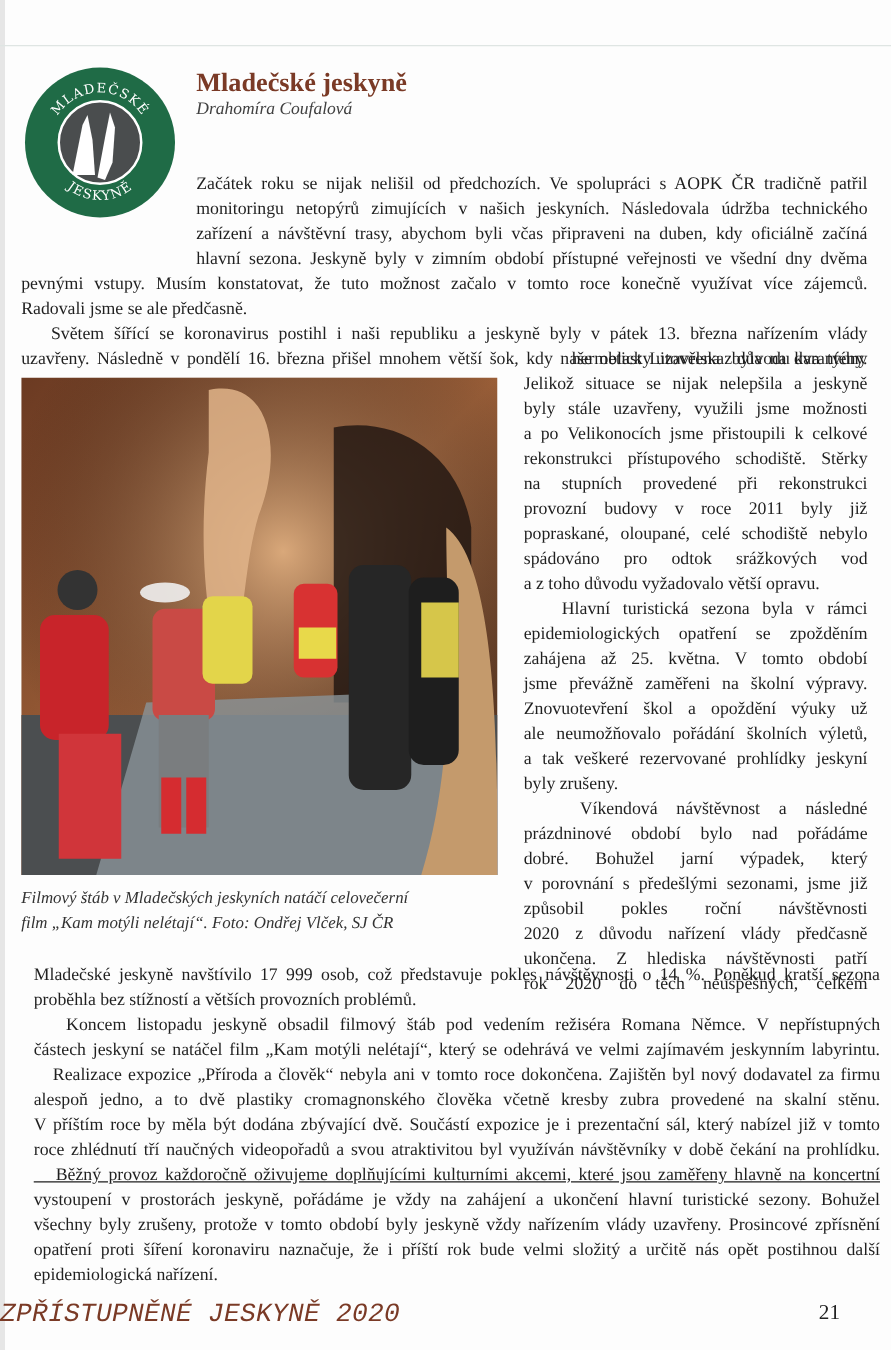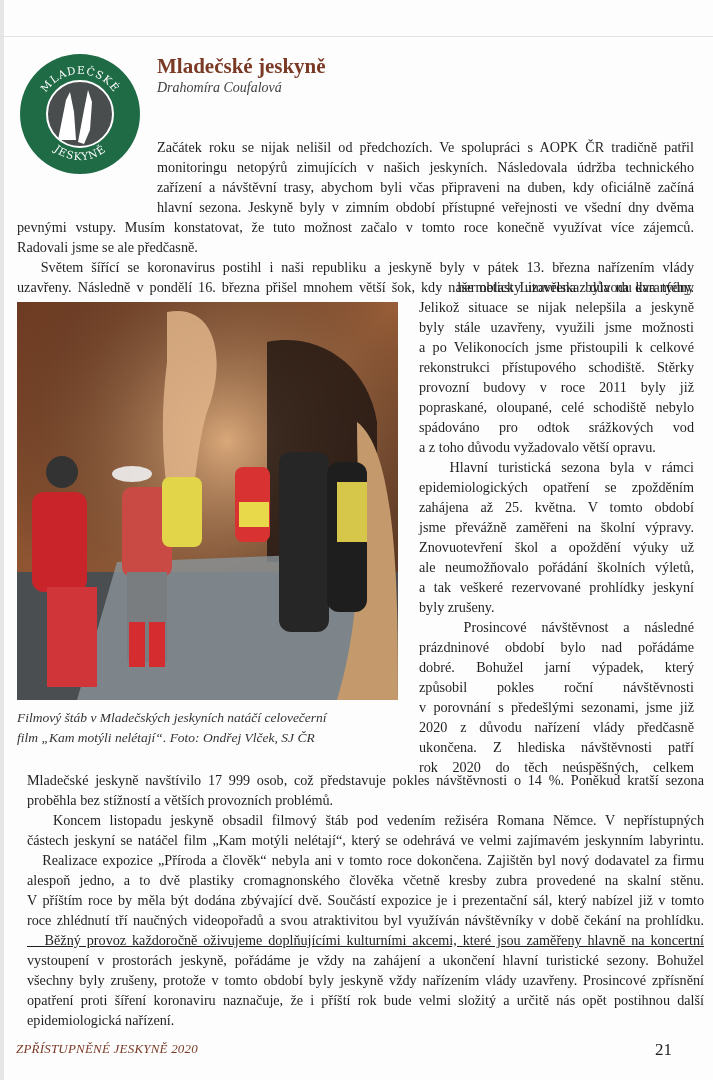--- a/index.html
+++ b/index.html
@@ -16,21 +16,21 @@
   .author { position:absolute; left:157px; top:80px; font-size:14px; font-style:italic; color:#404040; }
 
   .txt { position:absolute; font-size:14.2px; line-height:20px; text-align:justify; }
   .line { display:block; text-align:justify; text-align-last:justify; white-space:nowrap; }
   .line.last { text-align-last:left; }
   .line.right { text-align:right; text-align-last:right; }
 
   .photo { position:absolute; left:17px; top:302px; width:381px; height:398px; overflow:hidden; }
   .caption { position:absolute; left:17px; top:708px; font-size:13.5px; line-height:20px; font-style:italic; color:#333; }
 
-  .footer-title { position:absolute; left:16px; top:1041px; font-size:13px; font-style:italic; color:#7a3a26; letter-spacing:0.2px; }
+  .footer-title { position:absolute; left:0; top:1041px; font-size:21px; font-style:italic; color:#7a3a26; letter-spacing:0.2px;font-family:Liberation Mono, monospace; }
   .page-num { position:absolute; left:655px; top:1040px; font-size:17px; color:#222; }
 </style>
 </head>
 <body>
 
 <div class="left-edge"></div>
 <div class="top-rule"></div>
 
 <svg class="logo" viewBox="0 0 124 124">
   <defs>
@@ -108,37 +108,38 @@
   <div>Filmový štáb v Mladečských jeskyních natáčí celovečerní</div>
   <div>film „Kam motýli nelétají“. Foto: Ondřej Vlček, SJ ČR</div>
 </div>
 
 <div class="txt" style="left:419px; top:277px; width:275px;">
   <span class="line right">hermeticky uzavřena z důvodu karantény.</span>
   <span class="line">Jelikož situace se nijak nelepšila a jeskyně</span>
   <span class="line">byly stále uzavřeny, využili jsme možnosti</span>
   <span class="line">a po Velikonocích jsme přistoupili k celkové</span>
   <span class="line">rekonstrukci přístupového schodiště. Stěrky</span>
+  <span class="line">na stupních provedené při rekonstrukci</span>
   <span class="line">provozní budovy v roce 2011 byly již</span>
   <span class="line">popraskané, oloupané, celé schodiště nebylo</span>
   <span class="line">spádováno pro odtok srážkových vod</span>
   <span class="line last">a z toho důvodu vyžadovalo větší opravu.</span>
   <span class="line" style="white-space:pre;">   Hlavní turistická sezona byla v rámci</span>
   <span class="line">epidemiologických opatření se zpožděním</span>
   <span class="line">zahájena až 25. května. V tomto období</span>
   <span class="line">jsme převážně zaměřeni na školní výpravy.</span>
   <span class="line">Znovuotevření škol a opoždění výuky už</span>
   <span class="line">ale neumožňovalo pořádání školních výletů,</span>
   <span class="line">a tak veškeré rezervované prohlídky jeskyní</span>
   <span class="line last">byly zrušeny.</span>
-  <span class="line" style="white-space:pre;">   Prosincové návštěvnost a následné</span>
+  <span class="line" style="white-space:pre;">   Víkendová návštěvnost a následné</span>
   <span class="line">prázdninové období bylo nad pořádáme</span>
   <span class="line">dobré. Bohužel jarní výpadek, který</span>
+  <span class="line">v porovnání s předešlými sezonami, jsme již</span>
   <span class="line">způsobil pokles roční návštěvnosti</span>
-  <span class="line">v porovnání s předešlými sezonami, jsme již</span>
   <span class="line">2020 z důvodu nařízení vlády předčasně</span>
   <span class="line">ukončena. Z hlediska návštěvnosti patří</span>
   <span class="line">rok 2020 do těch neúspěšných, celkem</span>
 </div>
 
 <div class="txt" style="left:27px; top:770px; width:677px;">
   <span class="line">Mladečské jeskyně navštívilo 17 999 osob, což představuje pokles návštěvnosti o 14 %. Poněkud kratší sezona</span>
   <span class="line last">proběhla bez stížností a větších provozních problémů.</span>
   <span class="line" style="white-space:pre;">   Koncem listopadu jeskyně obsadil filmový štáb pod vedením režiséra Romana Němce. V nepřístupných</span>
   <span class="line">částech jeskyní se natáčel film „Kam motýli nelétají“, který se odehrává ve velmi zajímavém jeskynním labyrintu.</span>

